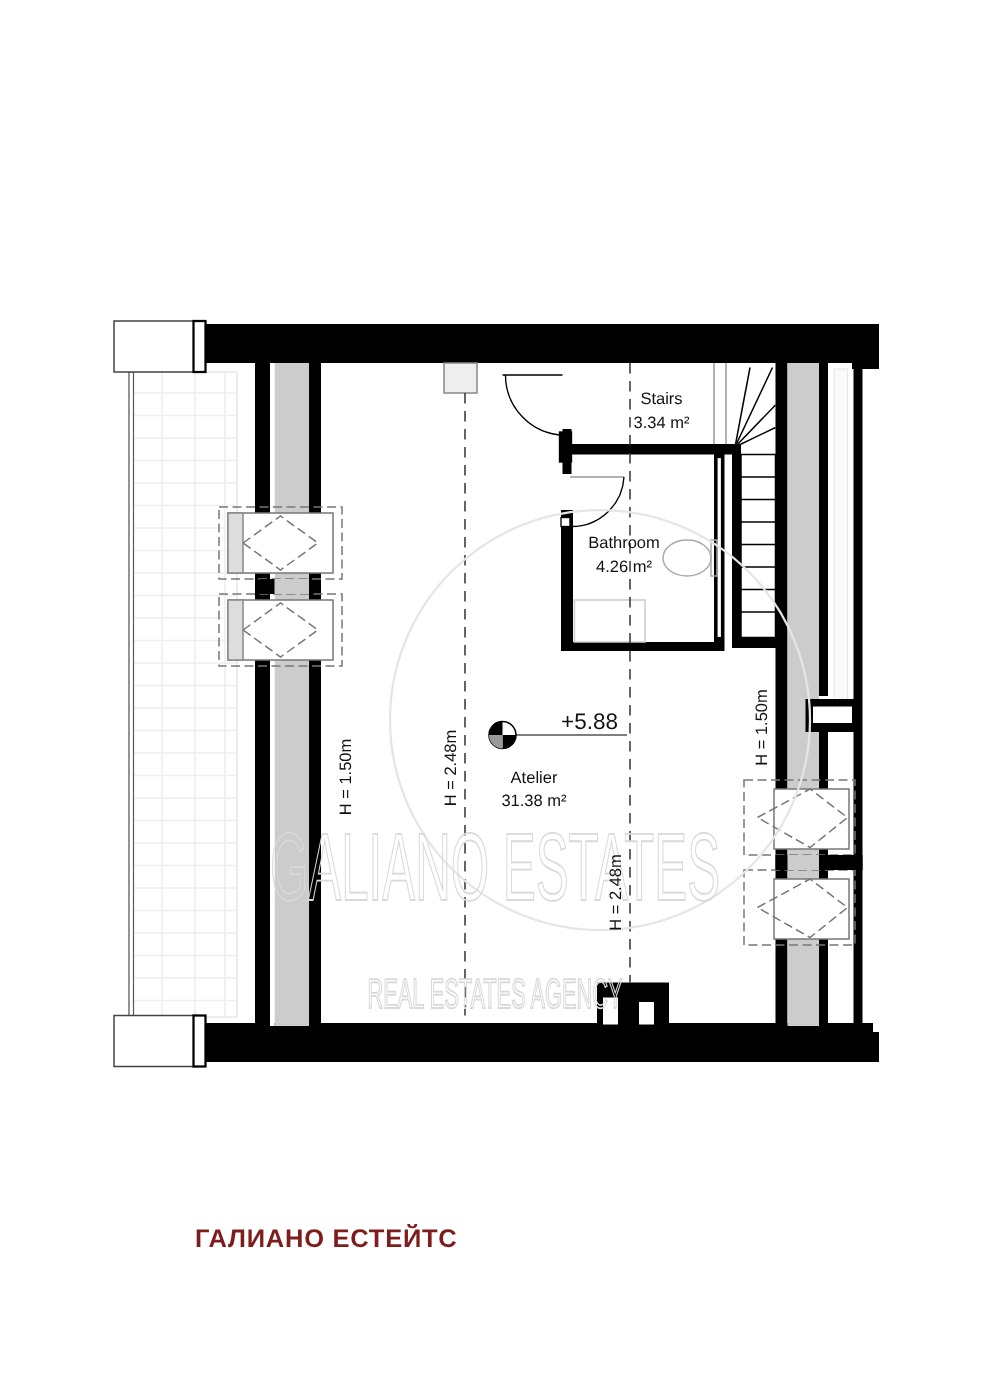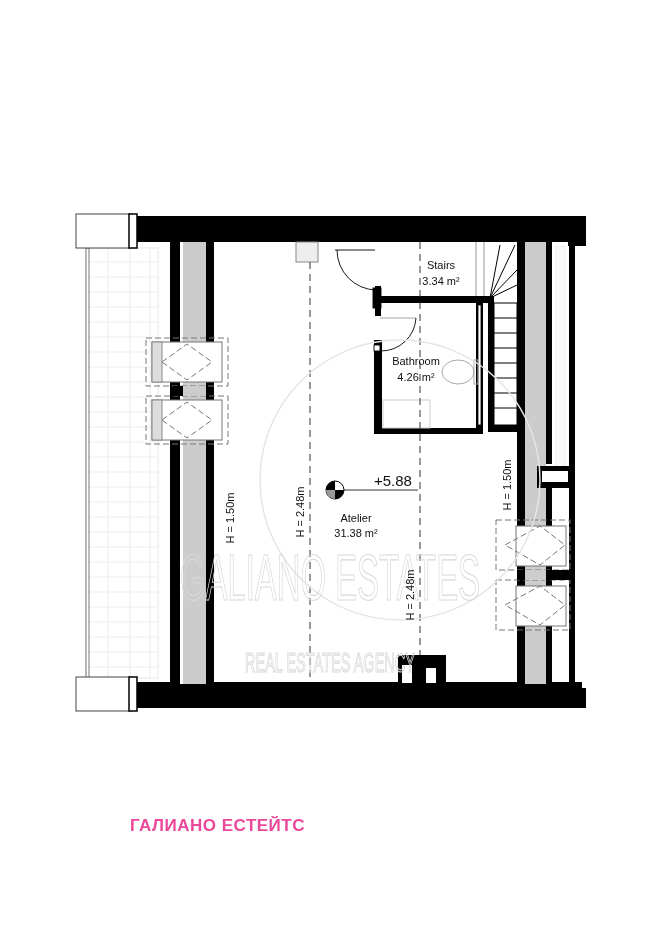--- a/index.html
+++ b/index.html
@@ -1,20 +1,20 @@
 <!DOCTYPE html>
 <html><head>
 <meta charset="utf-8">
 <style>
   html, body { margin: 0; padding: 0; background: #ffffff; }
   body { width: 660px; height: 925px; position: relative; overflow: hidden; font-family: "Liberation Sans", sans-serif; }
   #plan { position: absolute; left: 0; top: 0; width: 660px; height: 925px; }
   .lbl { font-family: "Liberation Sans", sans-serif; fill: #111; }
   .wm { font-family: "Liberation Sans", sans-serif; fill: none; stroke: #d9d9d9; stroke-width: 1.2; }
-  #brand { position: absolute; left: 130px; top: 816px; font-family: "Liberation Sans", sans-serif; font-weight: bold; font-size: 17px; color: #ec4899; letter-spacing: 0.5px; }
+  #brand { position: absolute; left: 130px; top: 816px; font-family: "Liberation Sans", sans-serif; font-weight: bold; font-size: 17px; color: #7f1d1d; letter-spacing: 0.5px; }
 </style>
 </head>
 <body>
 
 <svg id="plan" viewBox="0 0 660 925" xmlns="http://www.w3.org/2000/svg">
 
   <g>
     <rect x="86" y="248" width="72" height="430" fill="#fff" stroke="#e6e6e6" stroke-width="1"></rect>
     <g stroke="#ececec" stroke-width="1">
       <line x1="108" y1="248" x2="108" y2="678"></line>

